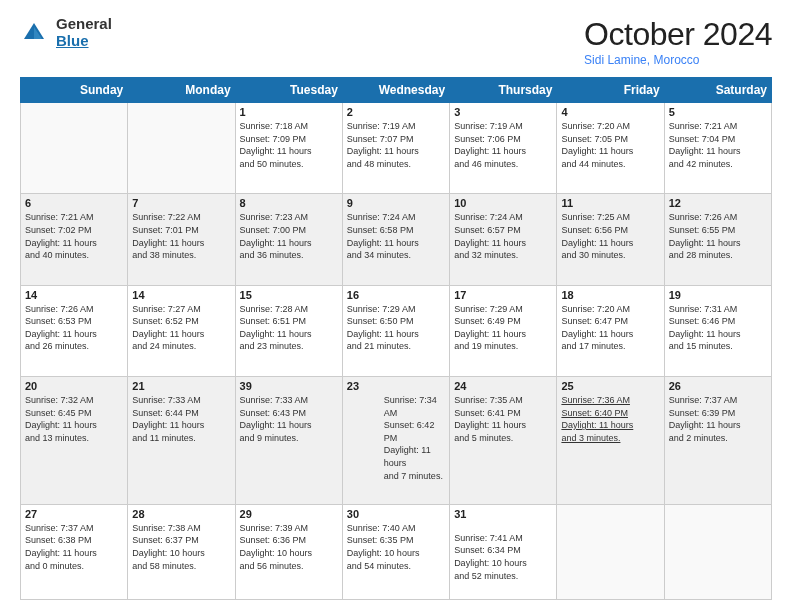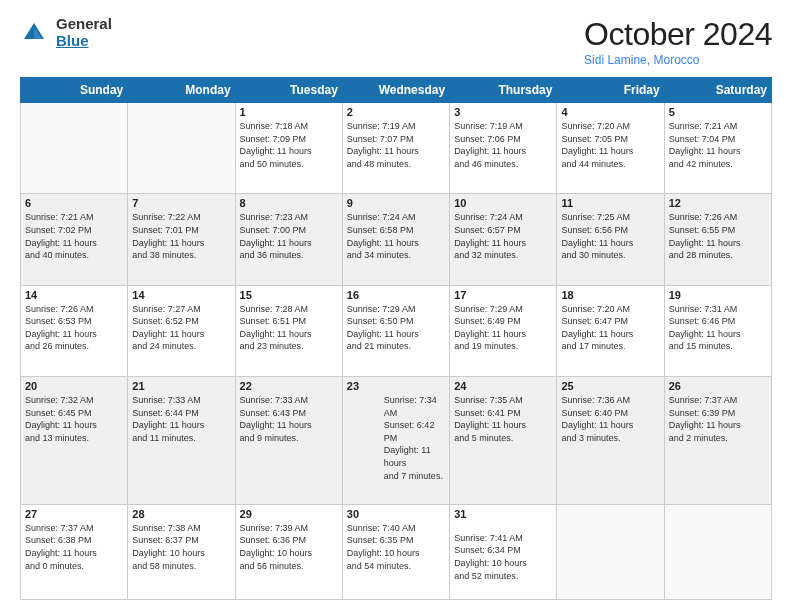--- a/index.html
+++ b/index.html
@@ -288,21 +288,21 @@
 and 13 minutes.</div>
           </td>
           <td>
             <span class="day-num">21</span>
             <div class="day-info" style="white-space: pre-line;">Sunrise: 7:33 AM
 Sunset: 6:44 PM
 Daylight: 11 hours
 and 11 minutes.</div>
           </td>
           <td>
-            <span class="day-num">22</span>
+            <span class="day-num">39</span>
             <div class="day-info" style="white-space: pre-line;">Sunrise: 7:33 AM
 Sunset: 6:43 PM
 Daylight: 11 hours
 and 9 minutes.</div>
           </td>
           <td>
             <span class="day-num">23</span>
             <div class="day-info" style="white-space: pre-line; margin-left: 37px;">Sunrise: 7:34 AM
 Sunset: 6:42 PM
 Daylight: 11 hours
@@ -310,21 +310,21 @@
           </td>
           <td>
             <span class="day-num">24</span>
             <div class="day-info" style="white-space: pre-line;">Sunrise: 7:35 AM
 Sunset: 6:41 PM
 Daylight: 11 hours
 and 5 minutes.</div>
           </td>
           <td>
             <span class="day-num">25</span>
-            <div class="day-info" style="white-space: pre-line;">Sunrise: 7:36 AM
+            <div class="day-info" style="white-space: pre-line; text-decoration: underline;">Sunrise: 7:36 AM
 Sunset: 6:40 PM
 Daylight: 11 hours
 and 3 minutes.</div>
           </td>
           <td>
             <span class="day-num">26</span>
             <div class="day-info" style="white-space: pre-line;">Sunrise: 7:37 AM
 Sunset: 6:39 PM
 Daylight: 11 hours
 and 2 minutes.</div>

